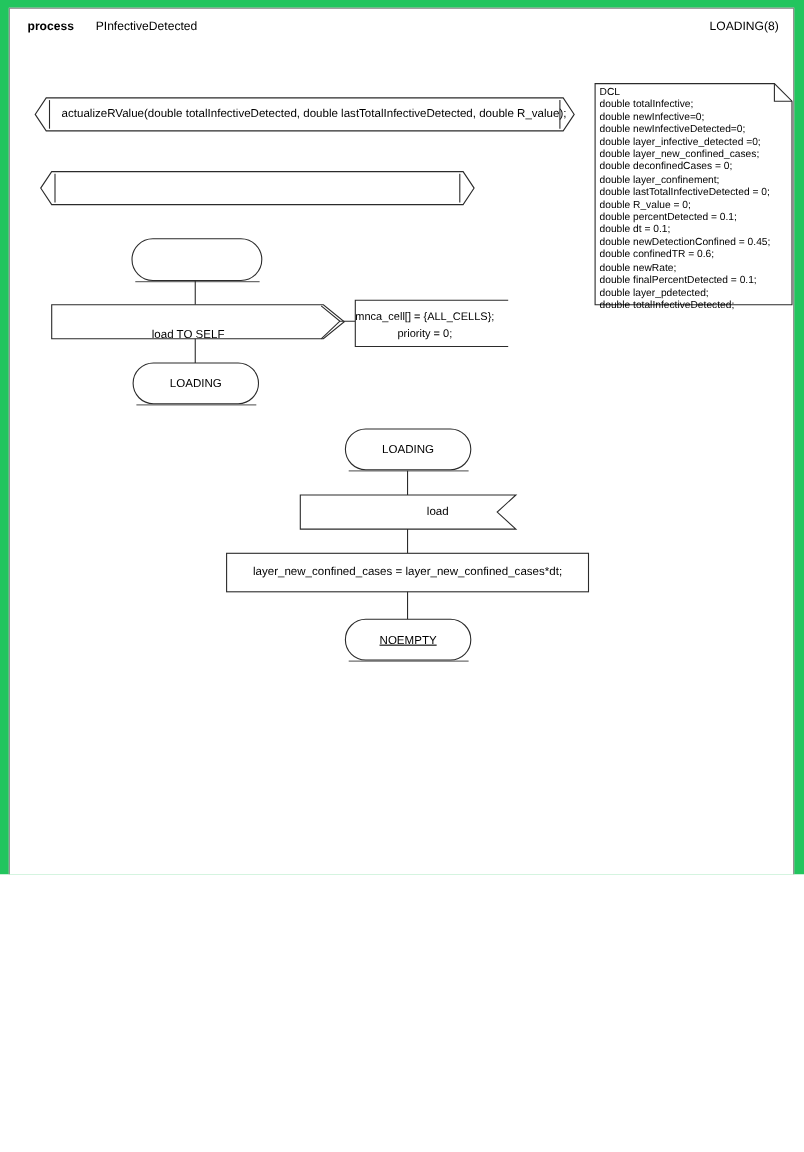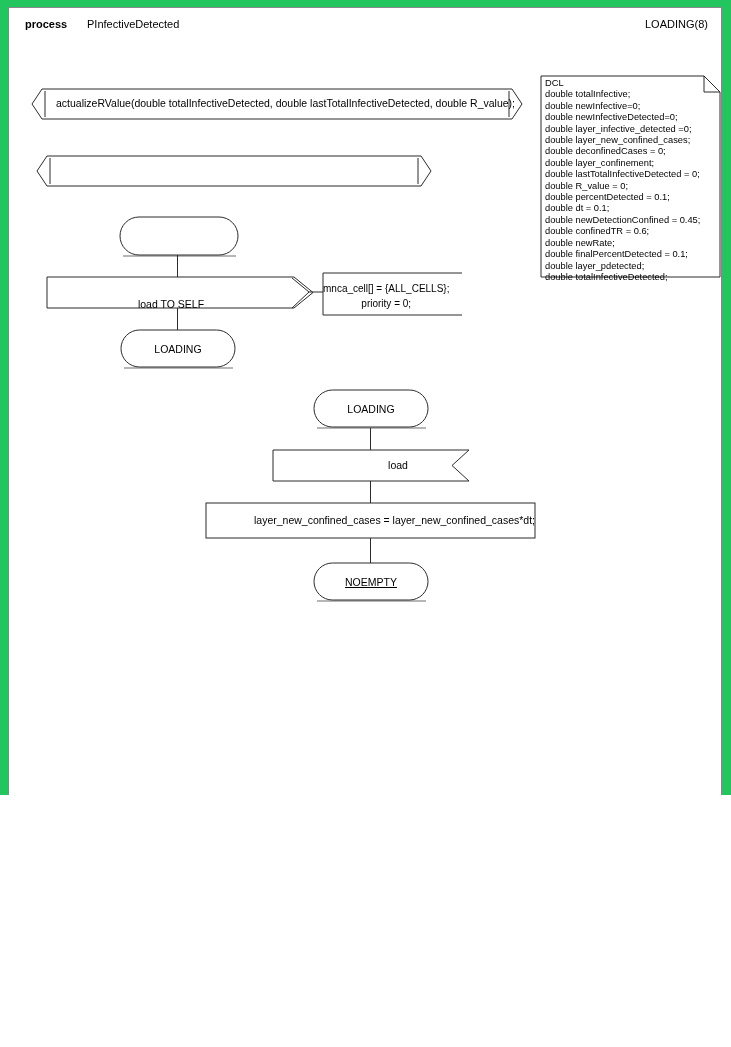--- a/index.html
+++ b/index.html
@@ -209,21 +209,21 @@
   </svg>
   <div class="lbl lbl-c" style="left:272px; top:459px; width:180px;margin-left:36px;">load</div>
 
   <svg class="shape-svg" style="left:369px; top:481px;" width="3" height="22" viewBox="0 0 3 22">
     <path d="M 1.5 0 L 1.5 22" class="conn"></path>
   </svg>
 
   <svg class="shape-svg" style="left:205px; top:502px;" width="331" height="37" viewBox="0 0 331 37">
     <rect x="1" y="1" width="329" height="35" fill="#ffffff" stroke="#2b2b2b" stroke-width="1"></rect>
   </svg>
-  <div class="lbl lbl-c" style="left:205px; top:514px; width:331px;margin-left:24px;">layer_new_confined_cases = layer_new_confined_cases*dt;</div>
+  <div class="lbl lbl-c" style="left:205px; top:514px; width:331px;">layer_new_confined_cases = layer_new_confined_cases*dt;</div>
 
   <svg class="shape-svg" style="left:369px; top:538px;" width="3" height="25" viewBox="0 0 3 25">
     <path d="M 1.5 0 L 1.5 25" class="conn"></path>
   </svg>
 
   <svg class="shape-svg" style="left:313px; top:562px;" width="118" height="42" viewBox="0 0 118 42">
     <path d="M 4 39 L 113 39" class="stroke-gray"></path>
     <rect x="1" y="1" width="114" height="37" rx="18.5" ry="18.5" fill="#ffffff" stroke="#2b2b2b" stroke-width="1"></rect>
   </svg>
   <div class="lbl lbl-c" style="left:313px; top:576px; width:116px;text-decoration:underline;">NOEMPTY</div>

